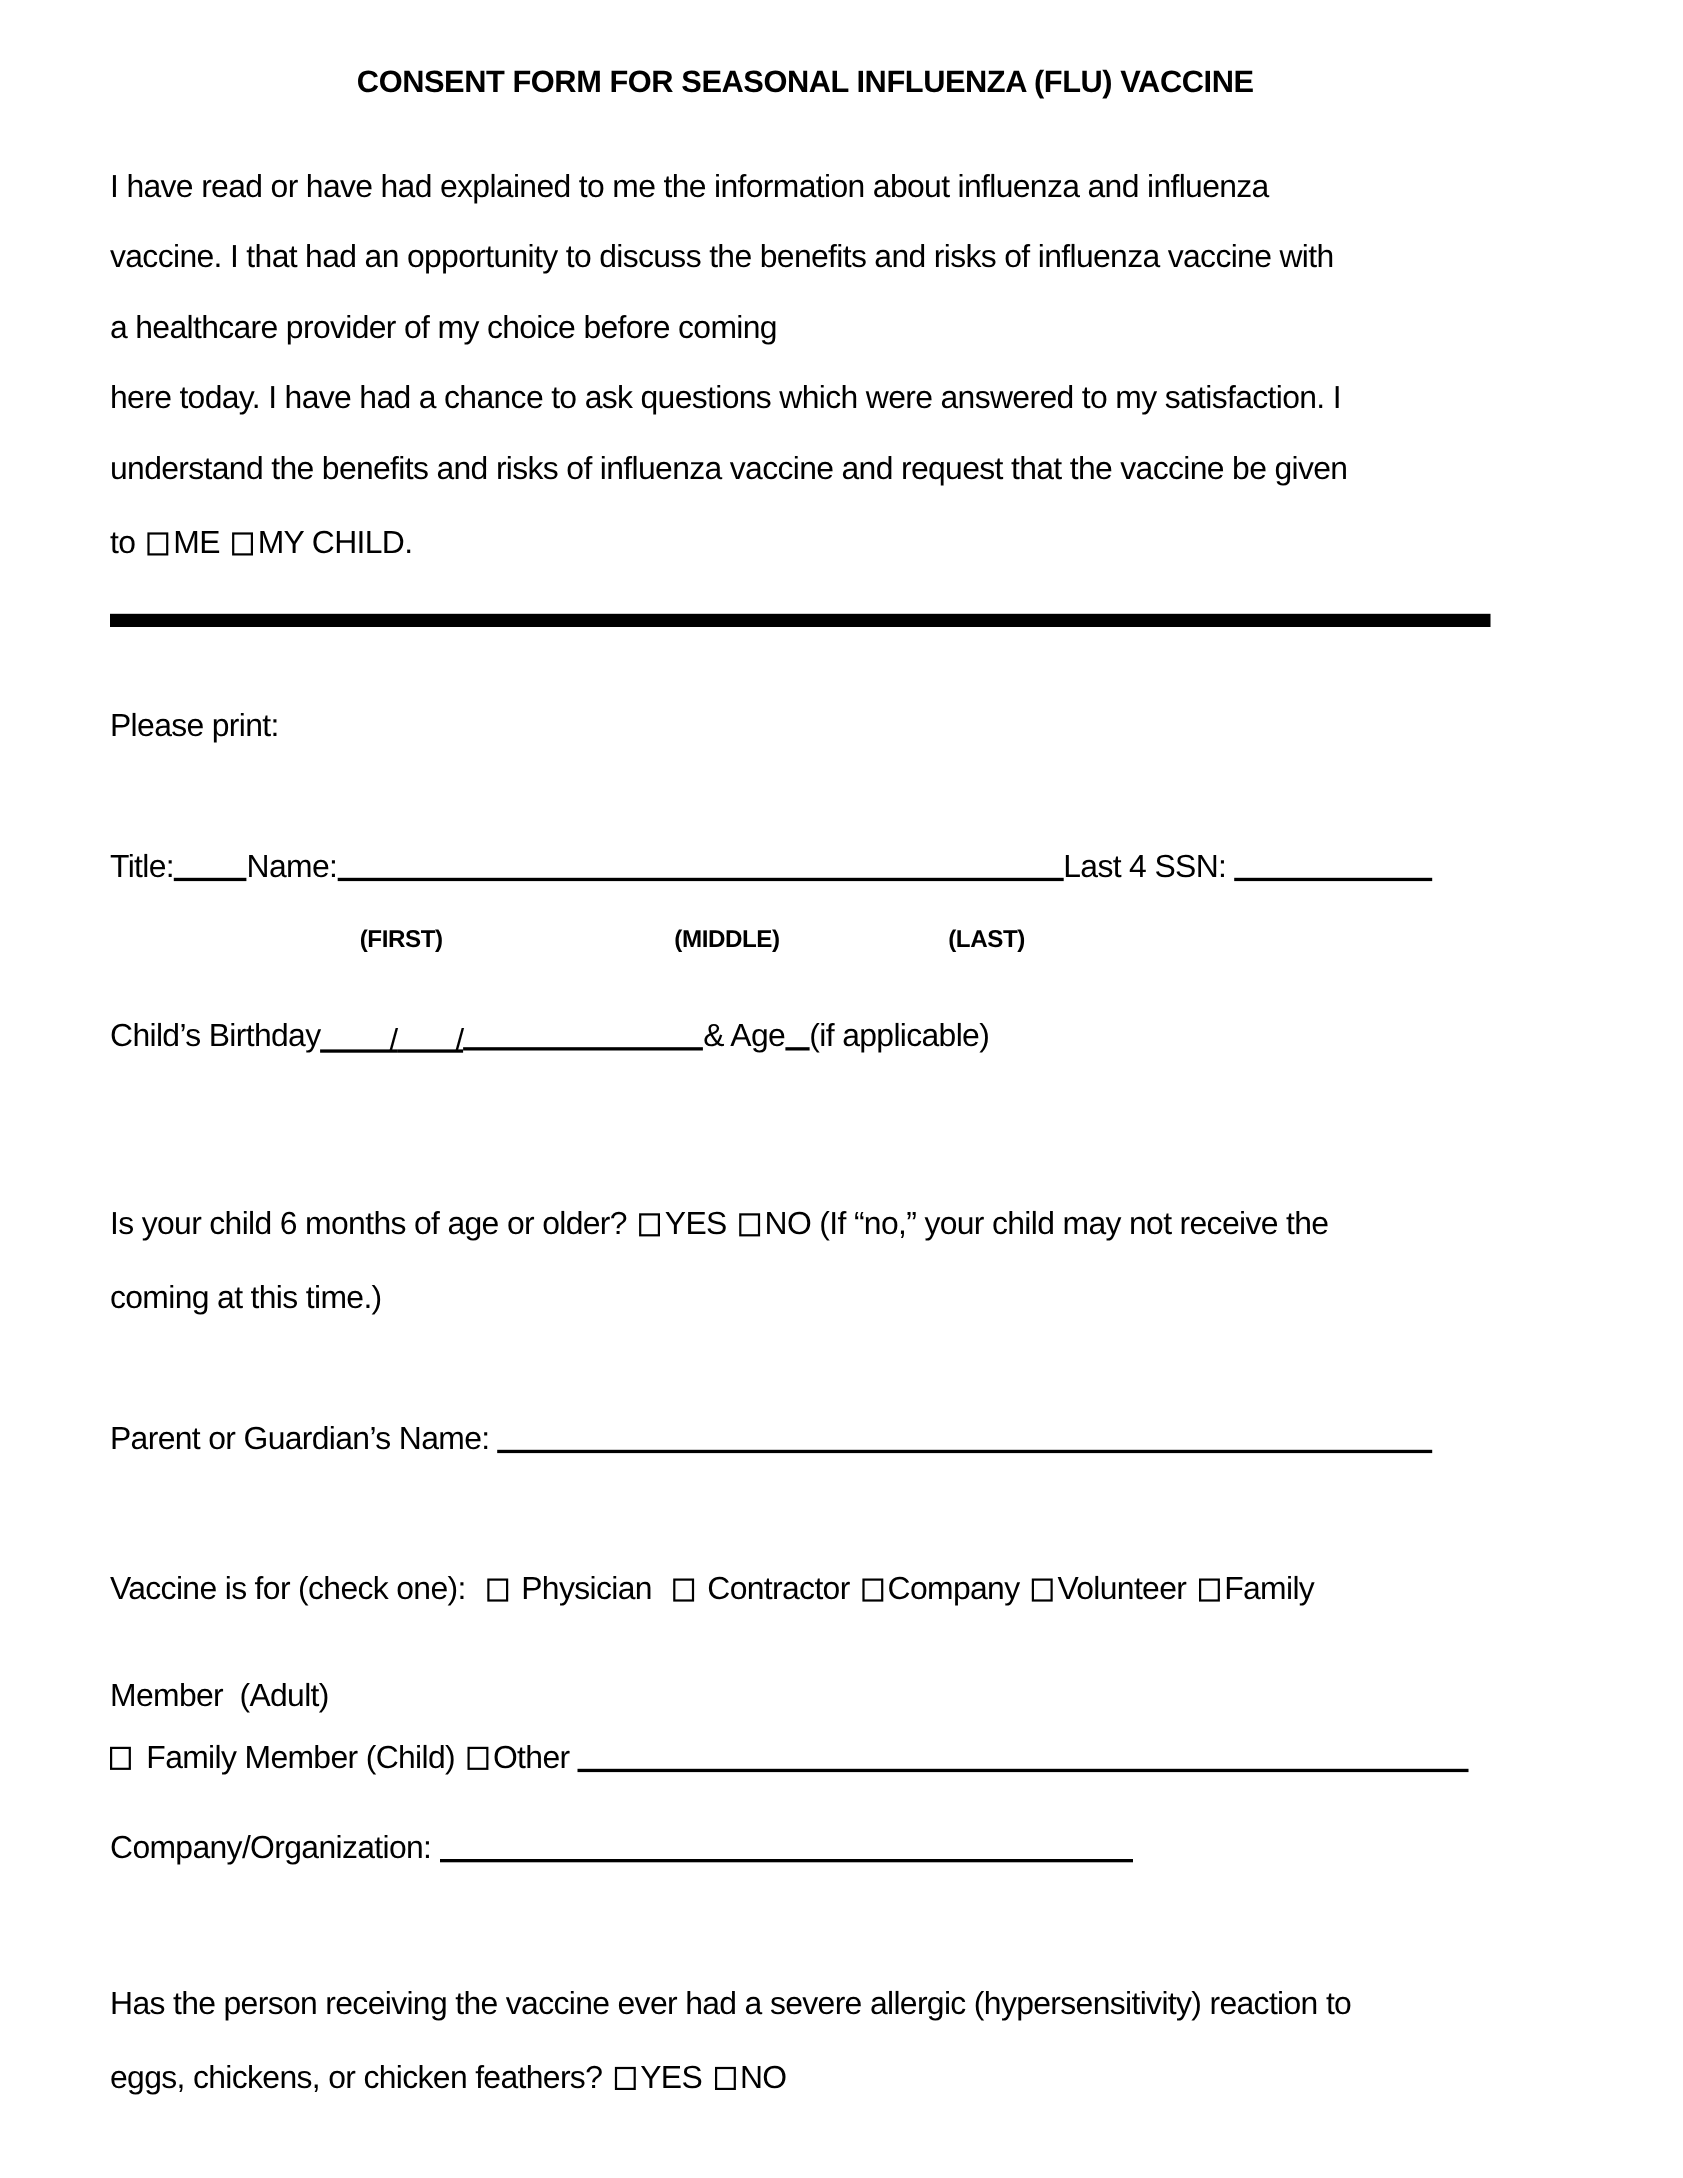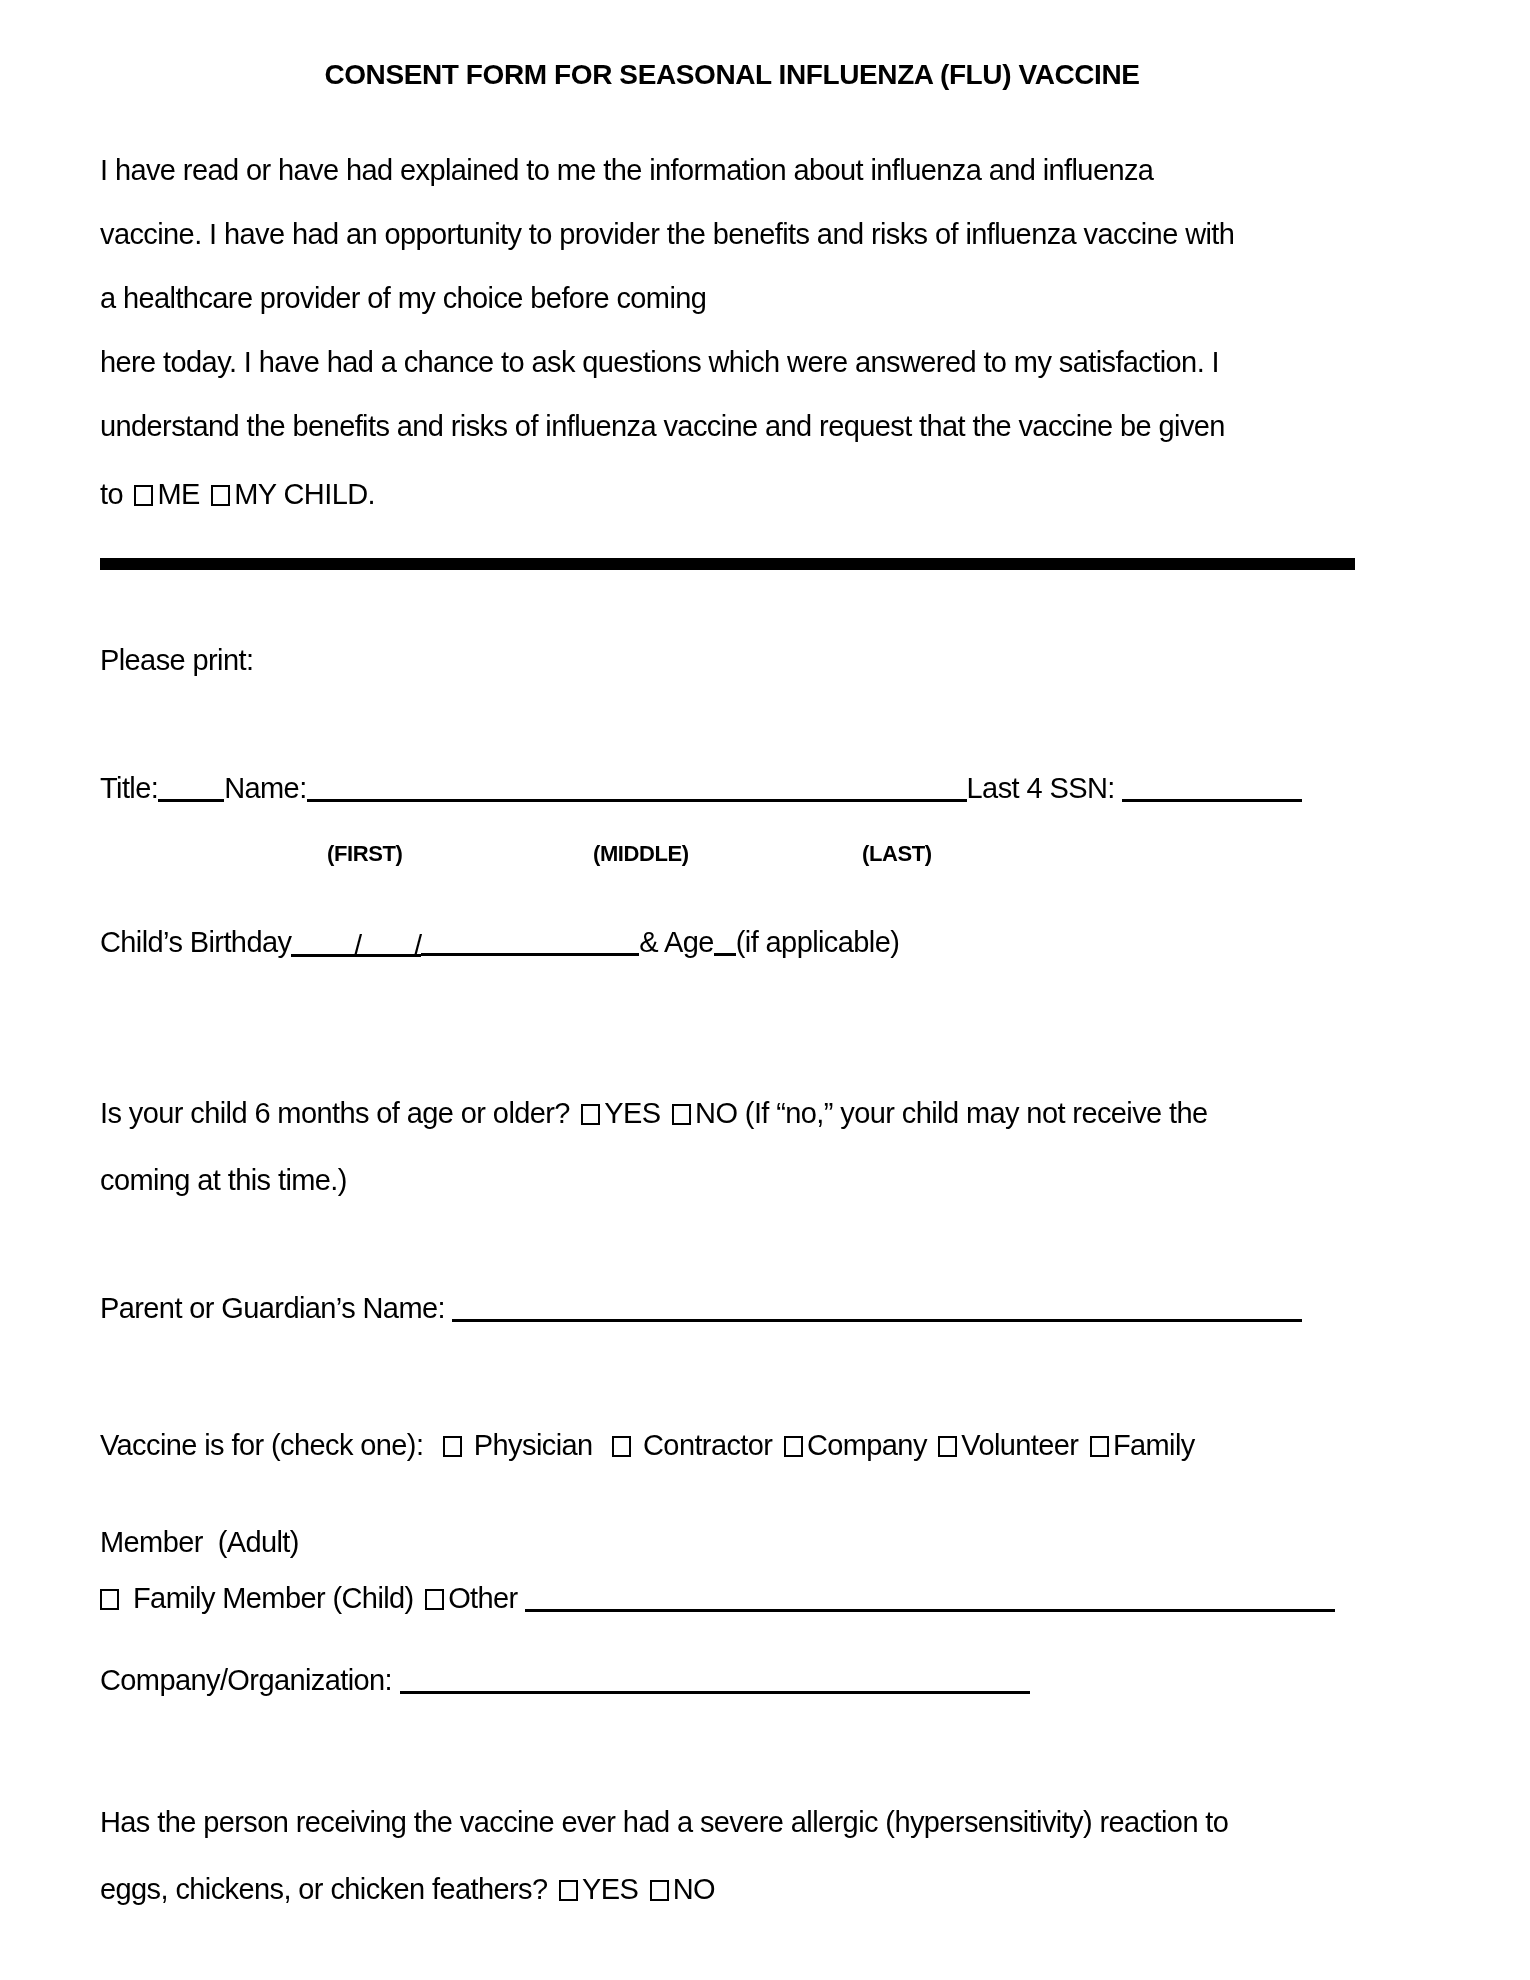--- a/index.html
+++ b/index.html
@@ -16,42 +16,42 @@
   .blank { display: inline-block; border-bottom: 3px solid #000; height: 26px; vertical-align: -4px; }
   .col { position: absolute; font-weight: bold; font-size: 22px; line-height: 36px; letter-spacing: -0.4px; }
   .slash { display: inline-block; text-align: right; }
 </style>
 </head>
 <body>
 
 <div class="title">CONSENT FORM FOR SEASONAL INFLUENZA (FLU) VACCINE</div>
 
 <div class="line" style="top:152px">I have read or have had explained to me the information about influenza and influenza</div>
-<div class="line" style="top:216px">vaccine. I have had an opportunity to provider the benefits and risks of influenza vaccine with</div>
+<div class="line" style="top:216px">vaccine. I that had an opportunity to discuss the benefits and risks of influenza vaccine with</div>
 <div class="line" style="top:280px">a healthcare provider of my choice before coming</div>
 <div class="line" style="top:344px">here today. I have had a chance to ask questions which were answered to my satisfaction. I</div>
 <div class="line" style="top:408px">understand the benefits and risks of influenza vaccine and request that the vaccine be given</div>
 
 <div class="line" style="top:476px">
   <span>to</span>
   <span class="box"></span><span>ME</span>
   <span class="box"></span><span>MY CHILD.</span>
 </div>
 
 <div class="rule"></div>
 
 <div class="line b" style="top:642px">Please print:</div>
 
 <div class="line b" style="top:770px">
   <span>Title:</span><span class="blank" style="width:66px"></span><span>Name:</span><span class="blank" style="width:660px"></span><span>Last 4 SSN:</span>
   <span class="blank" style="width:180px"></span>
 </div>
 
 <div class="col" style="top:836px; left:327px">(FIRST)</div>
-<div class="col" style="top:836px; left:593px">(MIDDLE)</div>
+<div class="col" style="top:836px; left:613px">(MIDDLE)</div>
 <div class="col" style="top:836px; left:862px">(LAST)</div>
 
 <div class="line" style="top:924px">
   <span>Child’s Birthday</span><span class="blank slash" style="width:70px"><span>/</span></span><span class="blank slash" style="width:60px"><span>/</span></span><span class="blank" style="width:218px"></span><span>&amp; Age</span><span class="blank" style="width:22px"></span><span>(if applicable)</span>
 </div>
 
 <div class="line" style="top:1095px">
   <span>Is your child 6 months of age or older?</span>
   <span class="box"></span><span>YES</span>
   <span class="box"></span><span>NO</span>

